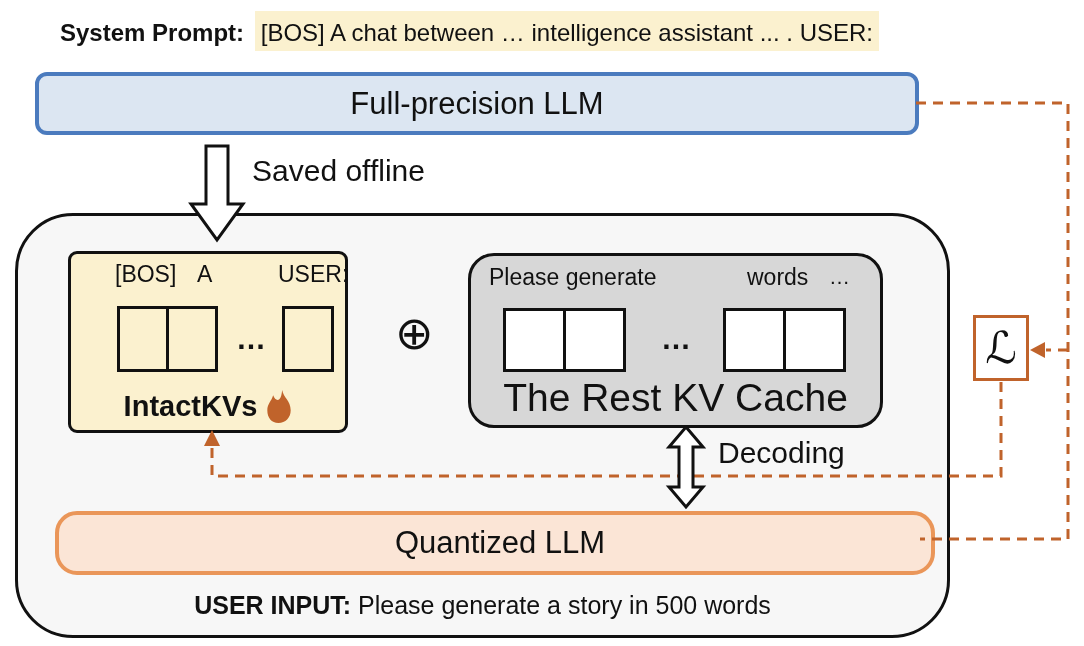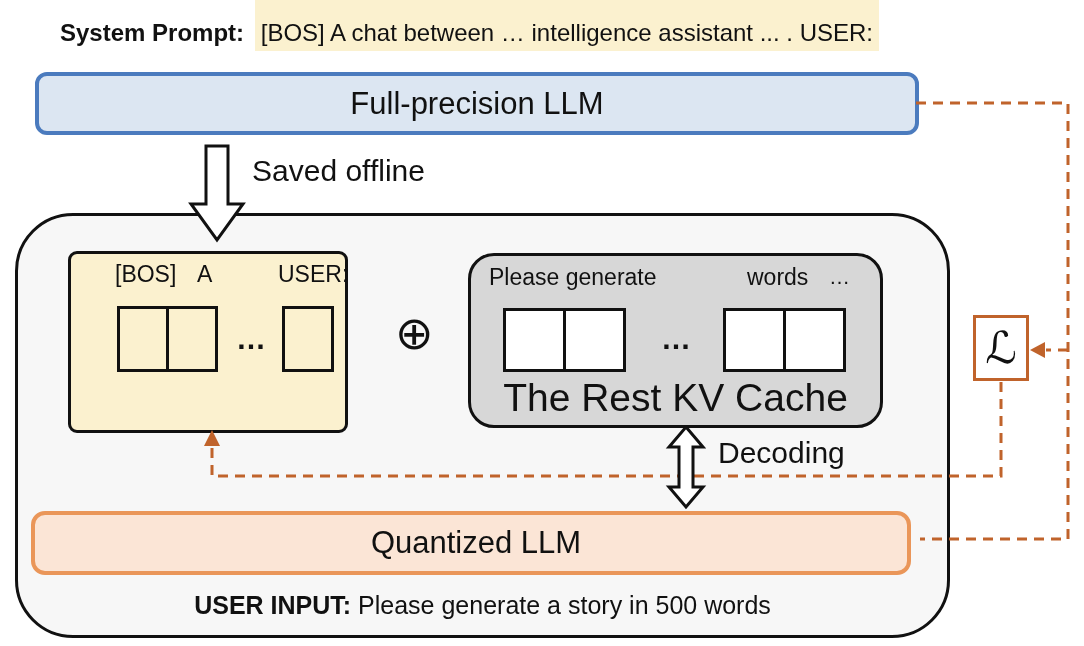--- a/index.html
+++ b/index.html
@@ -3,21 +3,21 @@
 <meta charset="utf-8">
 <style>
   html,body{margin:0;padding:0;background:#ffffff;}
   .canvas{
     position:relative;width:1084px;height:646px;background:#ffffff;
     font-family:"Liberation Sans",sans-serif;color:#111;overflow:hidden;
   }
   
   .sys-prompt{position:absolute;left:60px;top:16px;font-size:24px;line-height:34px;white-space:nowrap;}
   .sys-prompt .lbl{font-weight:bold;}
-  .sys-prompt .hl{background:var(--cream_fill,#FBF1CF);padding:19px 6px 5px 6px;margin-left:4px;}
+  .sys-prompt .hl{background:var(--cream_fill,#FBF1CF);padding:8px 6px 5px 6px;margin-left:4px;}
   
   .box-blue{
     position:absolute;left:35px;top:72px;width:884px;height:63px;box-sizing:border-box;
     background:var(--blue_fill,#DCE6F2);border:4px solid var(--blue_border,#4B7BBE);border-radius:12px;
     display:flex;align-items:center;justify-content:center;font-size:31px;
   }
   .saved-offline{position:absolute;left:252px;top:156px;font-size:30px;line-height:1;}
   
   .container{
     position:absolute;left:15px;top:213px;width:935px;height:425px;box-sizing:border-box;
@@ -41,22 +41,22 @@
   .oplus{position:absolute;left:377px;top:94px;font-size:46px;line-height:1;font-family:"DejaVu Sans",sans-serif;}
   
   .box-rest{
     position:absolute;left:450px;top:37px;width:415px;height:175px;box-sizing:border-box;
     background:var(--gray_fill,#D7D7D7);border:3.5px solid #111;border-radius:26px;
   }
   .rest-title{position:absolute;left:0;right:0;bottom:5px;text-align:center;font-size:39px;line-height:1.1;}
   .decoding{position:absolute;left:700px;top:222px;font-size:30px;line-height:1;}
   
   .box-orange{
-    position:absolute;left:13px;top:295px;width:880px;height:64px;box-sizing:border-box;
-    background:var(--orange_fill,#FBE5D6);border:4px solid var(--orange_border,#EA9659);border-radius:14px;
+    position:absolute;left:37px;top:295px;width:880px;height:64px;box-sizing:border-box;
+    background:var(--orange_fill,#FBE5D6);border:4px solid var(--orange_border,#EA9659);border-radius:22px;
     display:flex;align-items:center;justify-content:center;font-size:31px;padding-left:10px;
   }
   .user-input{position:absolute;left:0;right:0;top:374px;text-align:center;font-size:25px;line-height:1.2;}
   .user-input .lbl{font-weight:bold;}
   
   .loss-box{
     position:absolute;left:973px;top:315px;width:56px;height:66px;box-sizing:border-box;z-index:6;
     background:#ffffff;border:3px solid var(--accent_orange,#C0632B);
     display:flex;align-items:center;justify-content:center;
   }
@@ -89,20 +89,26 @@
   <div class="container">
 
     <div class="box-intact">
       <span class="tok" style="left:44px;top:9px;">[BOS]</span>
       <span class="tok" style="left:126px;top:9px;">A</span>
       <span class="tok" style="left:207px;top:9px;">USER:</span>
       <div class="cell cream" style="left:46px;top:52px;width:52px;height:66px;"></div>
       <div class="cell cream" style="left:95px;top:52px;width:52px;height:66px;"></div>
       <span class="dots" style="left:150px;top:70px;width:60px;">…</span>
       <div class="cell cream" style="left:211px;top:52px;width:52px;height:66px;"></div>
+      <div class="intact-title">
+        <span class="t">IntactKVs</span>
+        <svg width="26" height="34" viewBox="0 0 24 32">
+          <path class="flame" d="M15 0 C16 7 23 10 23 19 C23 26 18 31 11.5 31 C5 31 1 26 1 19 C1 13 5 10.5 6.5 5 C8 9 10.5 10.5 12.5 8.5 C14 7 14.5 4 15 0 Z"></path>
+        </svg>
+      </div>
     </div>
 
     <span class="oplus">⊕</span>
 
     <div class="box-rest">
       <span class="tok" style="left:18px;top:10px;">Please generate</span>
       <span class="tok" style="left:276px;top:10px;">words</span>
       <span class="tok" style="left:358px;top:10px;font-size:21px;">…</span>
       <div class="cell white" style="left:32px;top:52px;width:63px;height:64px;"></div>
       <div class="cell white" style="left:92px;top:52px;width:63px;height:64px;"></div>

